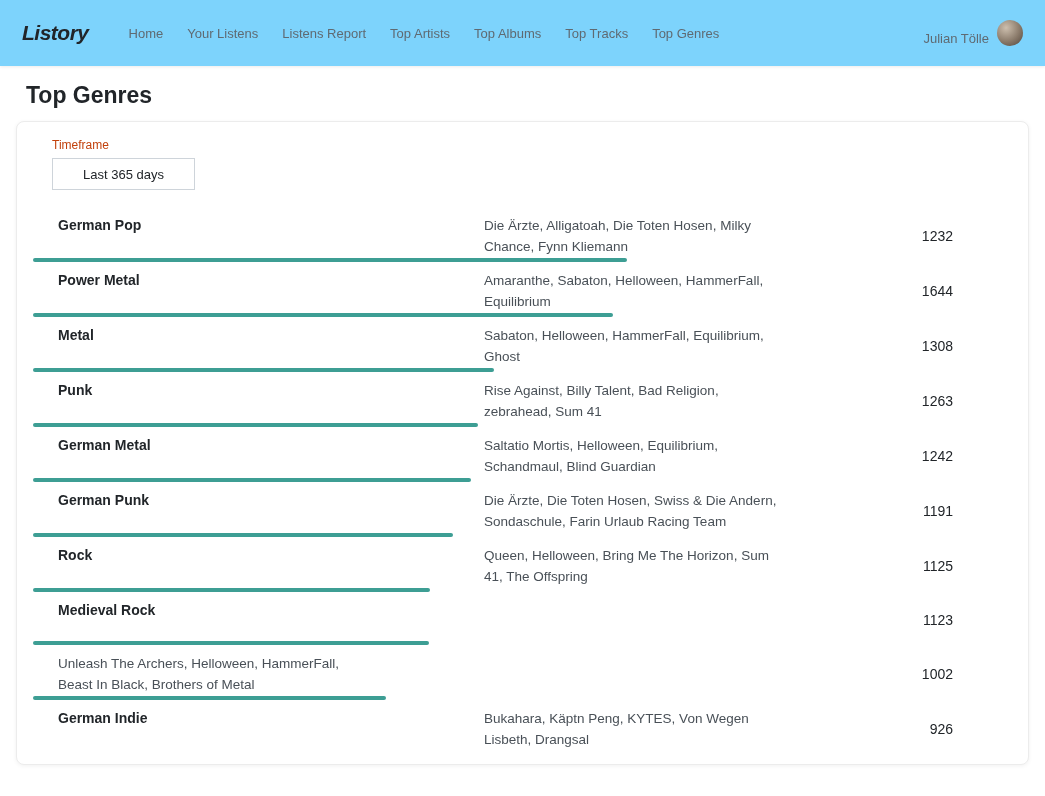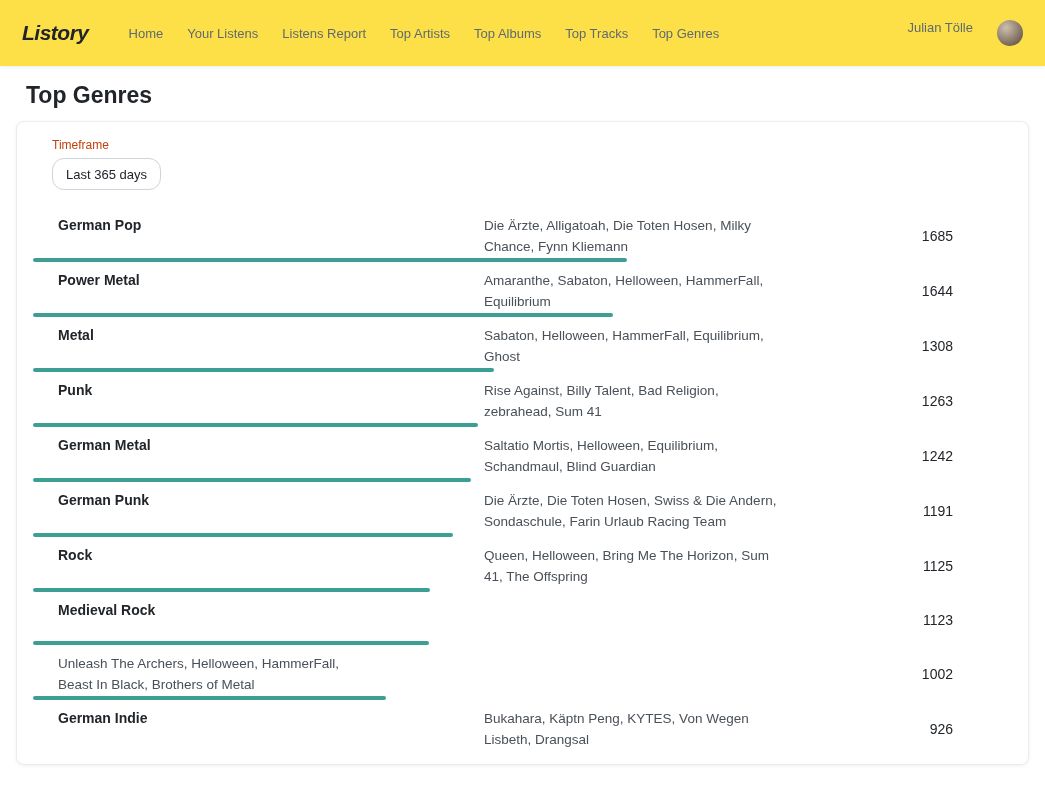--- a/index.html
+++ b/index.html
@@ -3,47 +3,47 @@
 <meta charset="utf-8">
 <style>
   * { box-sizing: border-box; margin: 0; padding: 0; }
   html, body {
     width: 1045px; height: 796px; overflow: hidden;
     background: #ffffff; color: #212529;
     font-family: "Liberation Sans", sans-serif;
   }
   .topbar {
     height: 66px; display: flex; align-items: center;
-    padding: 0 22px; background: #fde047;
+    padding: 0 22px; background: #7dd3fc;
     box-shadow: 0 1px 3px rgba(0,0,0,.08);
     position: relative; z-index: 2;
   }
   .brand { font-size: 21px; font-weight: 800; font-style: italic; letter-spacing: -0.5px; cursor: pointer; }
   .nav { display: flex; align-items: center; margin-left: 40px; gap: 24px; text-align: right; }
   .nav a { font-size: 13px; color: #5f6a72; text-decoration: none; cursor: pointer; white-space: nowrap; }
   .spacer { flex: 1; }
-  .user { display: flex; align-items: flex-start; gap: 24px; }
+  .user { display: flex; align-items: flex-end; gap: 8px; }
   .user-name { font-size: 13px; color: #5f6a72; cursor: pointer; }
   .avatar {
     width: 26px; height: 26px; border-radius: 50%;
     background: radial-gradient(circle at 35% 30%, #cdbfae, #8a7a6a 55%, #4f4238);
     cursor: pointer; flex: none;
   }
   .main { padding: 12px 16px 0; }
   .page-title { font-size: 23px; font-weight: 700; margin: 4px 10px 12px; }
   .card {
     background: #fff; border: 1px solid #ececec; border-radius: 8px;
     box-shadow: 0 1px 4px rgba(0,0,0,.06);
     padding: 14px 16px 8px;
   }
   .tf-label { font-size: 12px; color: #c2410c; margin: 2px 0 6px 19px; }
   .tf-btn {
-    margin-left: 19px; height: 32px; padding: 0 13px;
+    margin-left: 19px; height: 32px; padding: 0 30px;
     font-size: 13px; font-family: inherit; color: #212529;
-    background: #fff; border: 1px solid #ced4da; border-radius: 12px;
+    background: #fff; border: 1px solid #ced4da; border-radius: 0;
     cursor: pointer;
   }
   .rows { margin-top: 18px; }
   .genre-row { position: relative; display: flex; padding: 7px 0 6px 25px; min-height: 53px; }
   .g-name { flex: none; width: 426px; font-size: 14px; font-weight: 700; line-height: 21px; padding-right: 20px; }
   .g-artists { flex: none; width: 300px; font-size: 13.5px; color: #495057; line-height: 21px; }
   .g-count { flex: 1; text-align: right; padding-right: 59px; font-size: 14px; align-self: center; }
   .g-bar { position: absolute; left: 0; bottom: 1px; height: 4px; border-radius: 4px; background: #3d9e94; }
 </style>
 </head>
@@ -73,21 +73,21 @@
   <section class="card">
     <div class="tf-label">Timeframe</div>
     <button class="tf-btn">Last 365 days</button>
 
     <div class="rows">
 
 
       <div class="genre-row">
         <div class="g-name">German Pop</div>
         <div class="g-artists">Die Ärzte, Alligatoah, Die Toten Hosen, Milky Chance, Fynn Kliemann</div>
-        <div class="g-count">1685</div>
+        <div class="g-count">1232</div>
         <div class="g-bar" style="width: 60.68%; background: rgb(61, 158, 148);"></div>
       </div>
 
       <div class="genre-row">
         <div class="g-name">Power Metal</div>
         <div class="g-artists">Amaranthe, Sabaton, Helloween, HammerFall, Equilibrium</div>
         <div class="g-count">1644</div>
         <div class="g-bar" style="width: 59.2%; background: rgb(61, 158, 148);"></div>
       </div>
 

